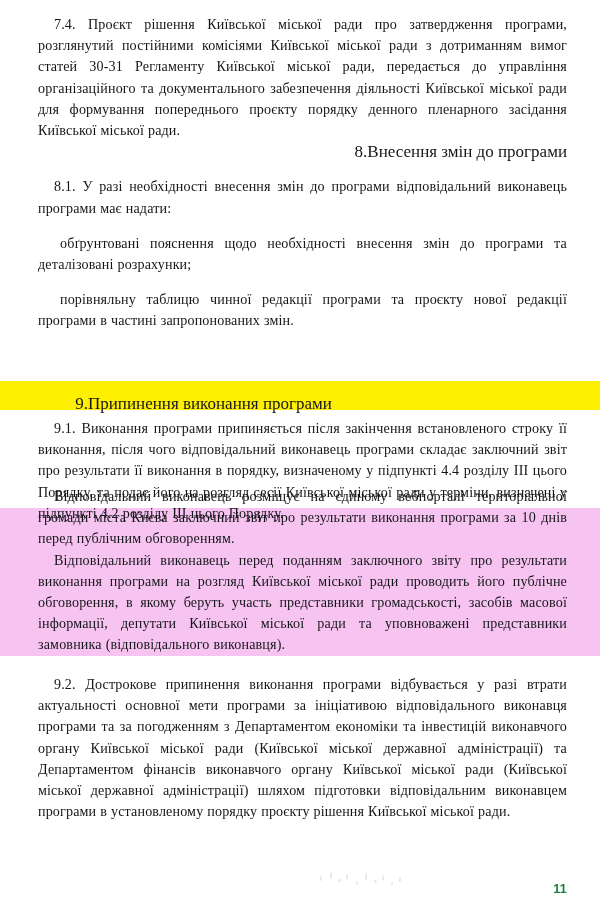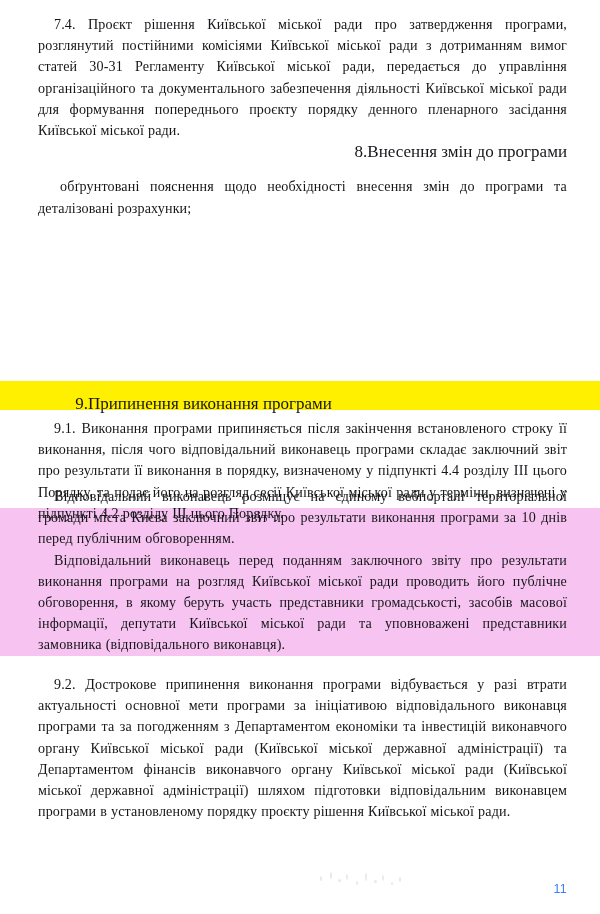--- a/index.html
+++ b/index.html
@@ -112,23 +112,23 @@
     width: 529px;
     z-index: 2;
   }
 
   
   .folio {
     position: absolute;
     right: 33px;
     bottom: 18px;
     font-size: 12.5px;
-    font-weight: normal;
+    font-weight: bold;
     font-family: "Liberation Sans", sans-serif;
-    color: #3b82f6;
+    color: #15803d;
     letter-spacing: 0.02em;
   }
 
   
   .speckle {
     position: absolute;
     left: 318px;
     bottom: 24px;
     width: 92px;
     height: 20px;
@@ -161,23 +161,25 @@
   <div class="hl-band hl-pink" style="top:508px; height:148px;"></div>
 
   <div class="body-col">
 
     <p class="para">7.4. Проєкт рішення Київської міської ради про затвердження програми, розглянутий постійними комісіями Київської міської ради з дотриманням вимог статей 30-31 Регламенту Київської міської ради, передається до управління організаційного та документального забезпечення діяльності Київської міської ради для формування попереднього проєкту порядку денного пленарного засідання Київської міської ради.</p>
 
     <div class="heading-line gap-before">
       <span class="heading-num">8.</span><span>Внесення змін до програми</span>
     </div>
 
+    <p class="para gap-before">8.1. У разі необхідності внесення змін до програми відповідальний виконавець програми має надати:</p>
 
     <p class="para gap-before indent-lg">обґрунтовані пояснення щодо необхідності внесення змін до програми та деталізовані розрахунки;</p>
 
+    <p class="para gap-before indent-lg">порівняльну таблицю чинної редакції програми та проєкту нової редакції програми в частині запропонованих змін.</p>
 
   </div>
 
   <div class="section9-wrap">
     <div class="heading-line">
       <span class="heading-num">9.</span><span>Припинення виконання програми</span>
     </div>
   </div>
 
   <div class="body-col" style="top:418px;">

